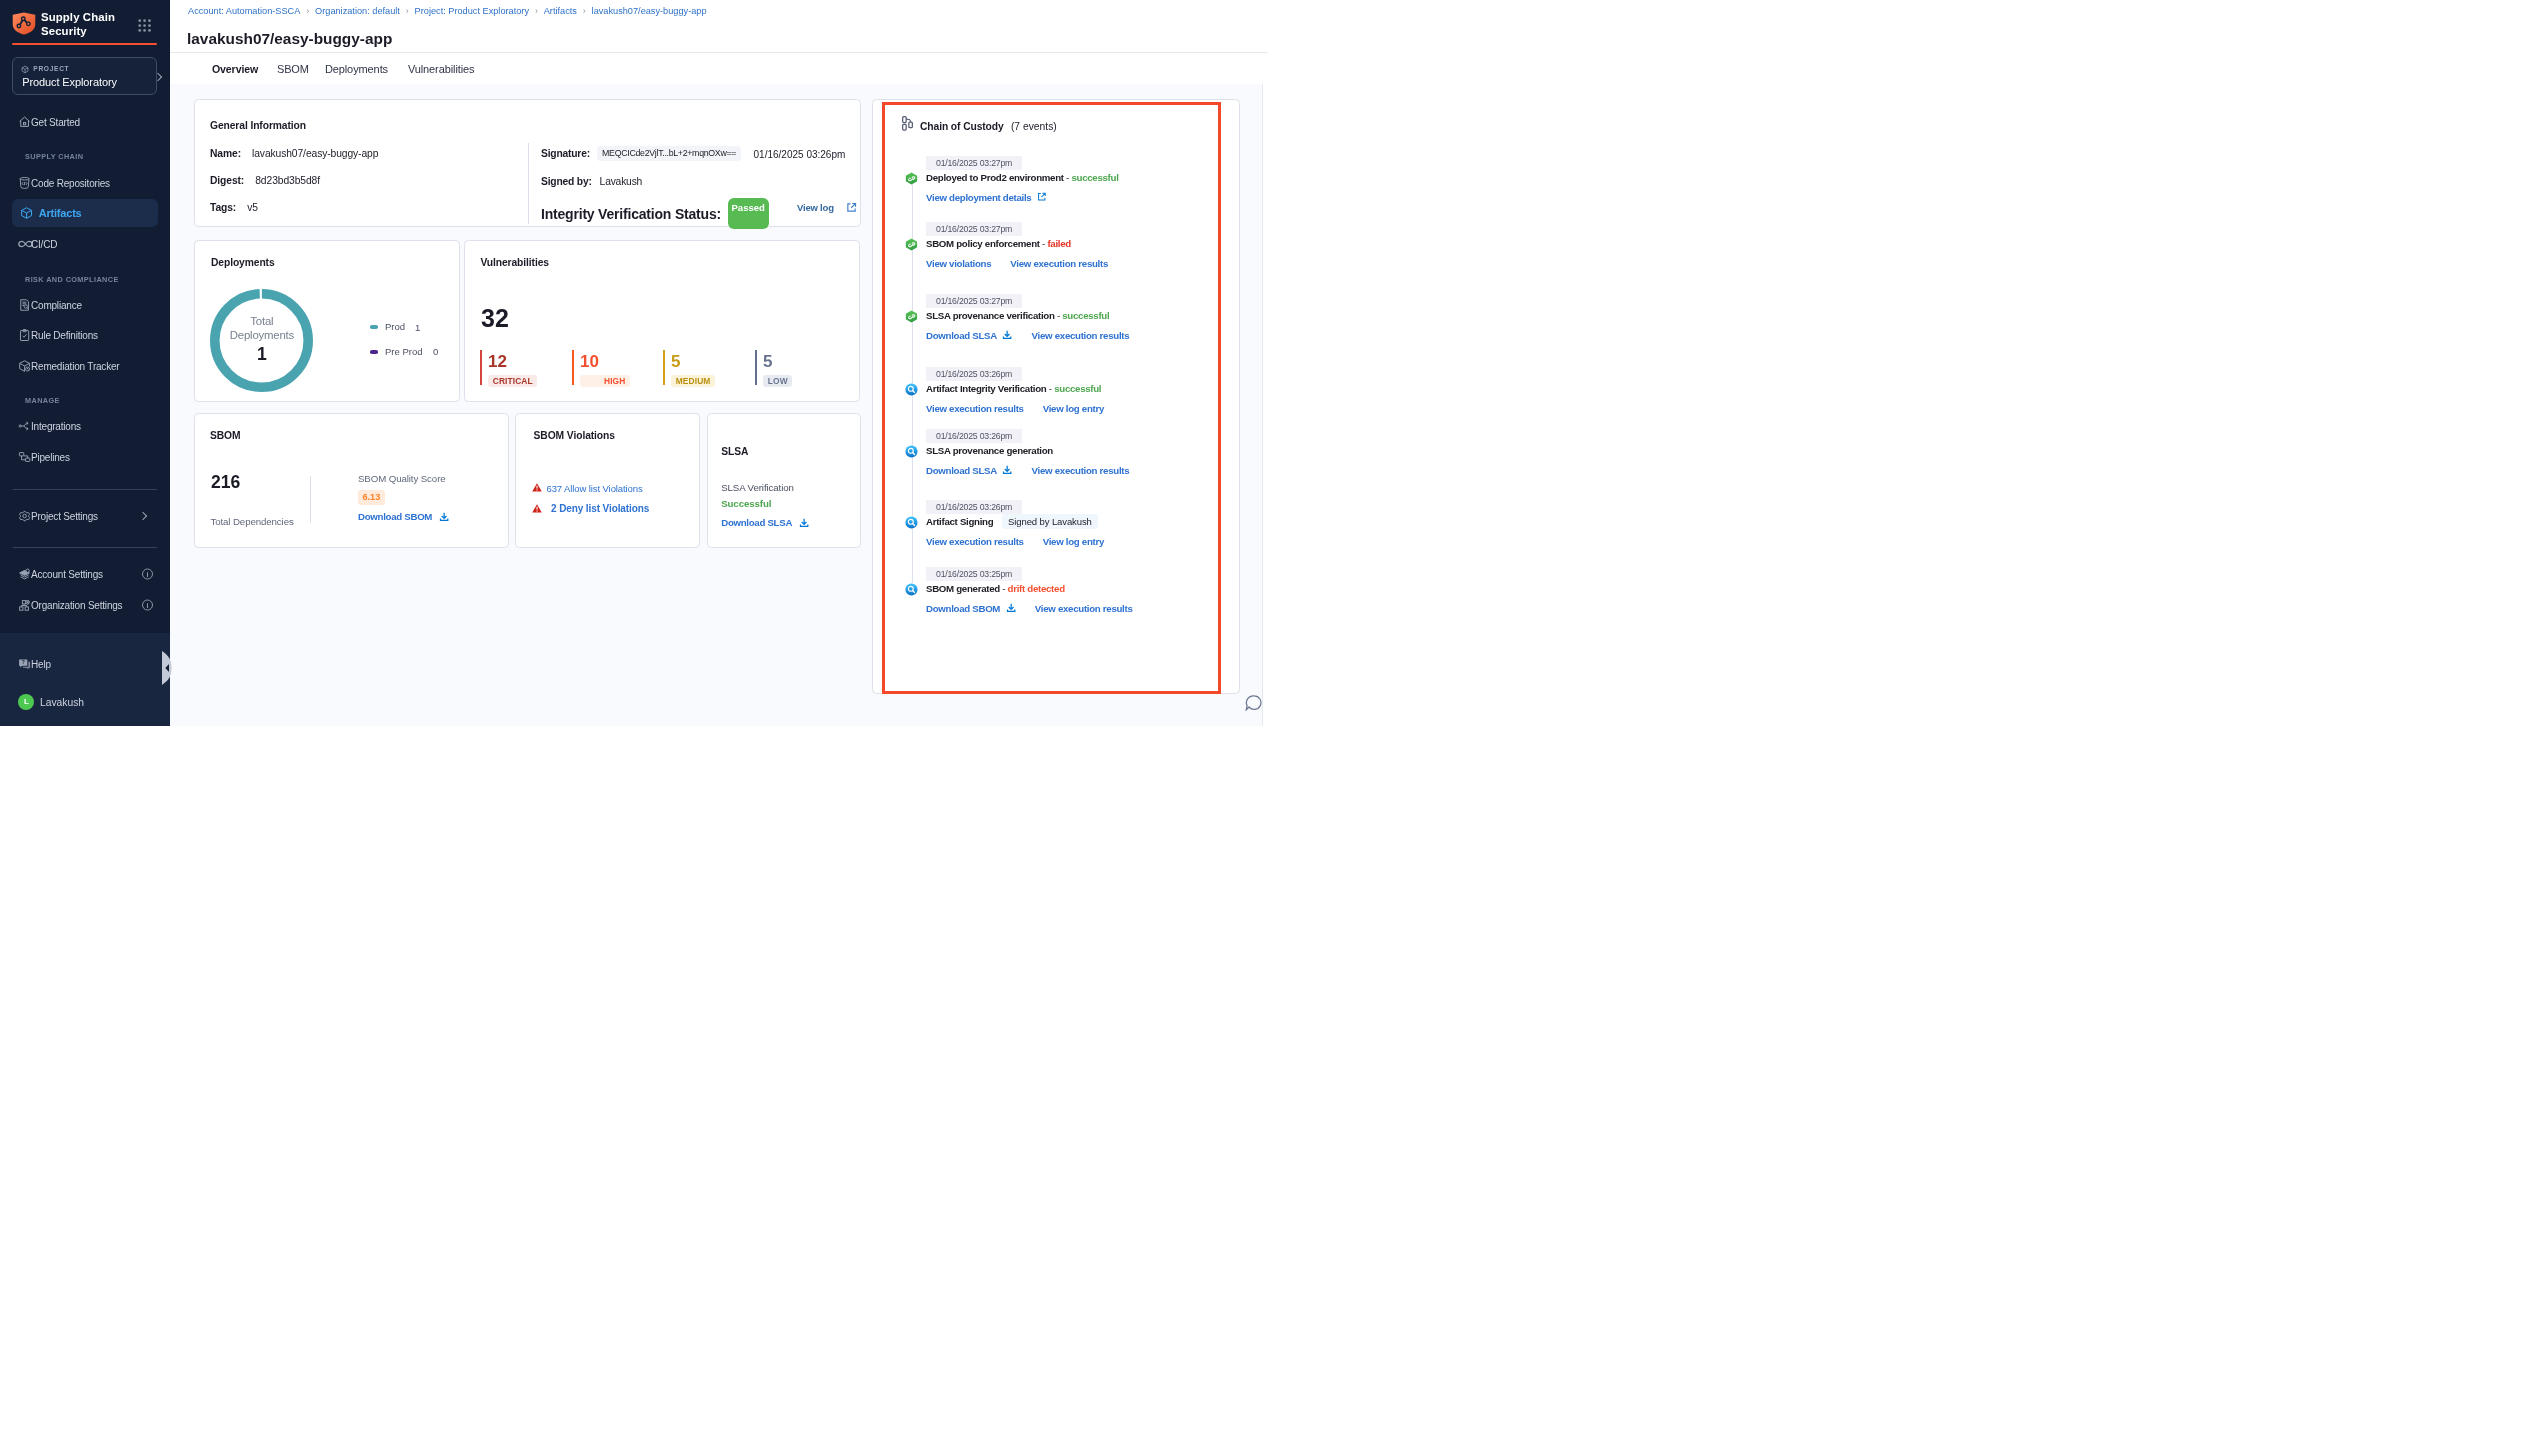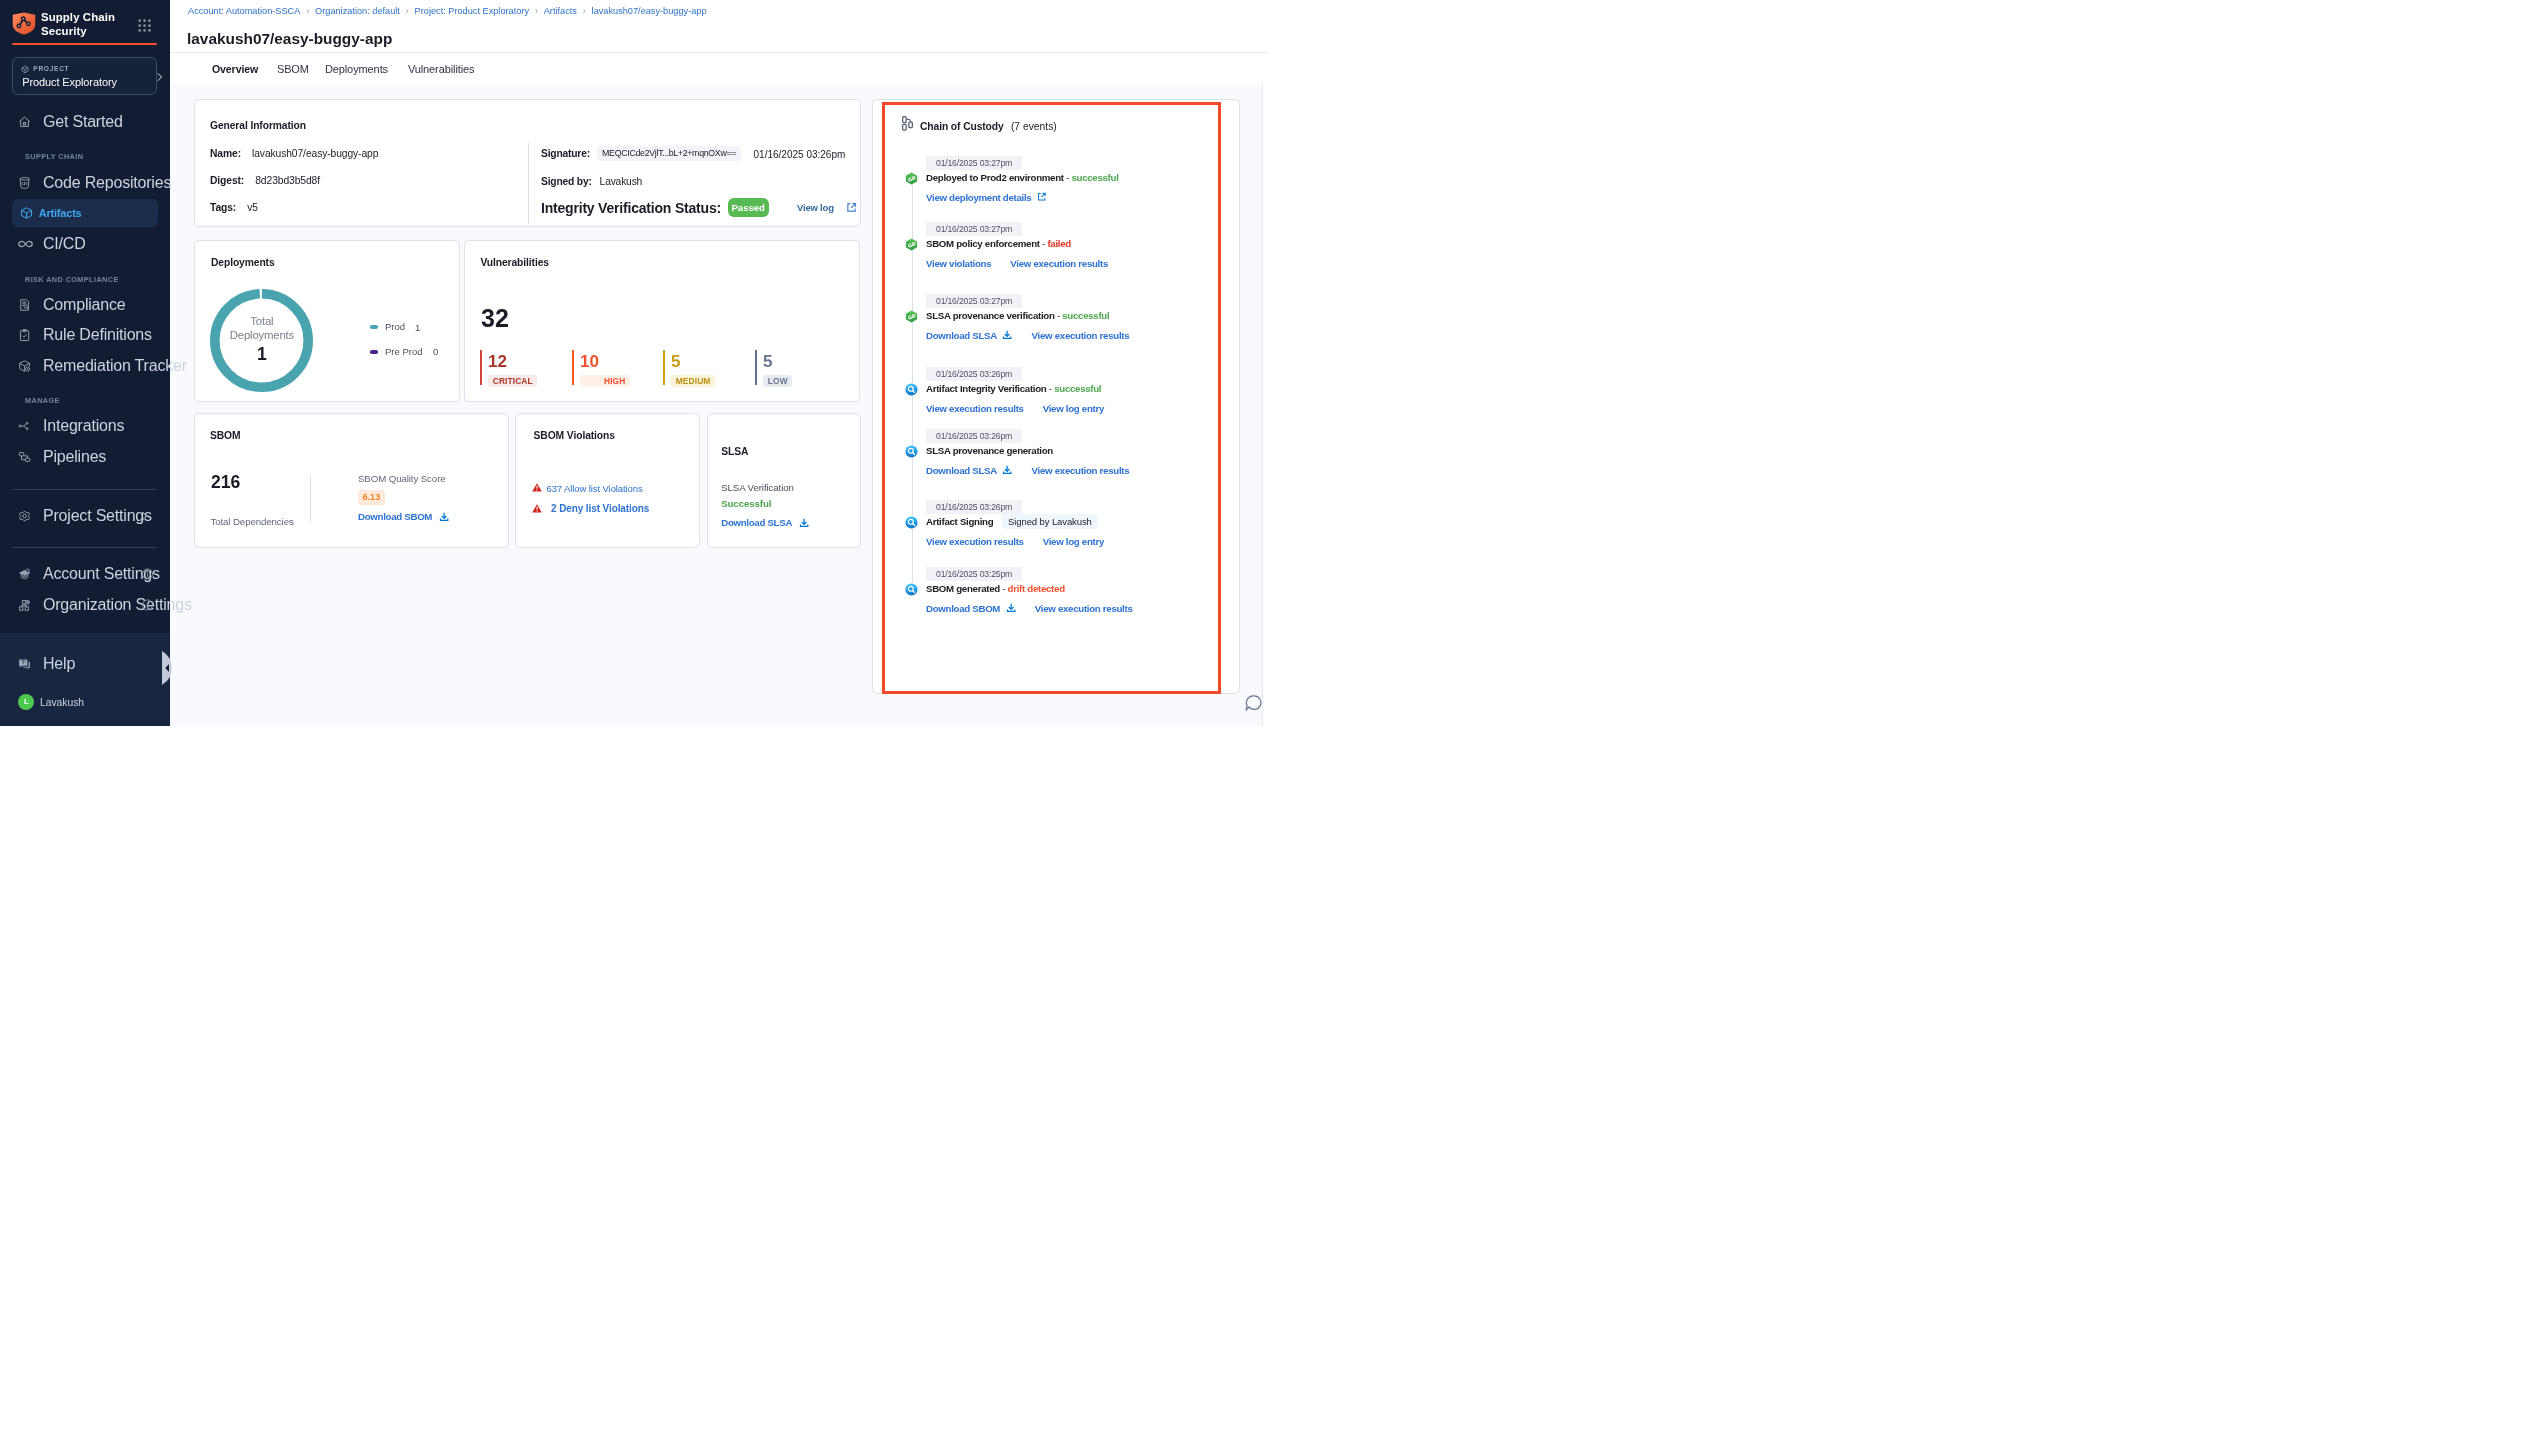--- a/index.html
+++ b/index.html
@@ -10,21 +10,21 @@
 
 .sidebar { position:absolute; left:0; top:0; width:170px; height:726px; background:#121d33; }
 .sb-bottom { position:absolute; left:0; top:633px; width:170px; height:93px; background:#192640; }
 .brand-title { position:absolute; left:41px; top:9.5px; color:#fff; font-size:11.4px; font-weight:700; line-height:14px; letter-spacing:0.1px; }
 .orange-line { position:absolute; left:11.7px; top:43px; width:145px; height:1.8px; background:#f4502f; border-radius:1.5px; }
 .proj-box { position:absolute; left:11.7px; top:57px; width:145px; height:38px; border:0.7px solid #3e4c66; border-radius:5.9px; background:#16223a; }
 .proj-label { position:absolute; left:20.6px; top:6.6px; color:#9aa7bd; font-size:6.6px; font-weight:700; letter-spacing:0.7px; }
 .proj-name { position:absolute; left:9.5px; top:18.4px; color:#fbfcfd; font-size:11px; letter-spacing:-0.1px; }
 .nav-item { position:absolute; left:0; width:170px; height:30px; }
 .nav-item .ico { position:absolute; left:18.4px; top:50%; transform:translateY(-50%); width:13.2px; height:13.2px; }
-.nav-item .txt { position:absolute; left:43px; top:50%; transform:translateY(-50%); color:#cdd3de; font-size:16px; letter-spacing:-0.2px; white-space:nowrap; }
+.nav-item .txt { position:absolute; left:31px; top:50%; transform:translateY(-50%); color:#cdd3de; font-size:10px; letter-spacing:-0.2px; white-space:nowrap; }
 .nav-item.active-bg { left:11.7px; width:146px; background:#1c2d4c; border-radius:5.9px; }
 .nav-item.active-bg .ico { left:8.8px; }
 .nav-item.active-bg .txt { left:27px; color:#3fa7f2; font-weight:700; font-size:11px; }
 .sec-label { position:absolute; left:25px; color:#76839a; font-size:7.3px; font-weight:700; letter-spacing:0.4px; white-space:nowrap; }
 .sb-div { position:absolute; left:12.5px; width:144px; height:0.7px; background:#33415a; }
 .info-circ { position:absolute; left:142px; top:50%; transform:translateY(-50%); width:11px; height:11px; border:1px solid #8b96a9; border-radius:50%; color:#8b96a9; font-size:7.3px; text-align:center; line-height:9.5px; font-weight:700; }
 .chev-r { position:absolute; width:5.9px; height:5.9px; border-right:1.5px solid #9aa5b8; border-top:1.5px solid #9aa5b8; transform:rotate(45deg); }
 
 
 .main { position:absolute; left:170px; top:0; width:1098px; height:726px; background:#fff; }
@@ -79,21 +79,21 @@
       <div class="abs gi-row" style="left:15px;top:146px;"></div>
       <div class="abs" style="left:15px;top:48px;font-size:10.3px;letter-spacing:-0.1px;color:#1c1c28;"><b>Name:</b>&nbsp;&nbsp;&nbsp; lavakush07/easy-buggy-app</div>
       <div class="abs" style="left:15px;top:75px;font-size:10.3px;letter-spacing:-0.1px;color:#1c1c28;"><b>Digest:</b>&nbsp;&nbsp;&nbsp; 8d23bd3b5d8f</div>
       <div class="abs" style="left:15px;top:102px;font-size:10.3px;letter-spacing:-0.1px;color:#1c1c28;"><b>Tags:</b>&nbsp;&nbsp;&nbsp; v5</div>
       <div class="abs" style="left:346px;top:48px;font-size:10.3px;color:#1c1c28;font-weight:700;letter-spacing:-0.2px;">Signature:</div>
       <div class="abs" style="left:402px;top:46px;height:15.4px;background:#f3f3fa;border-radius:3.7px;font-size:8.8px;color:#1c1c28;line-height:15.4px;padding:0 5.1px;letter-spacing:-0.3px;">MEQCICde2VjlT...bL+2+mqnOXw==</div>
       <div class="abs" style="right:14.7px;top:49px;font-size:10px;color:#1c1c28;">01/16/2025 03:26pm</div>
       <div class="abs" style="left:346px;top:76px;font-size:10.3px;color:#1c1c28;letter-spacing:-0.2px;"><b>Signed by:</b>&nbsp;&nbsp; Lavakush</div>
       <div class="abs" style="left:346px;top:98px;display:flex;align-items:center;gap:6.6px;">
           <span style="font-size:14px;letter-spacing:-0.2px;color:#1c1c28;font-weight:700;">Integrity Verification Status:</span>
-          <span style="height:19px;background:#57ba53;border-radius:5.9px;color:#fff;font-size:9.5px;font-weight:700;line-height:19px;padding:0 4px;">Passed</span>
+          <span style="height:31px;background:#57ba53;border-radius:5.9px;color:#fff;font-size:9.5px;font-weight:700;line-height:19px;padding:0 4px;">Passed</span>
         </div>
       <div class="abs" style="left:602px;top:102px;font-size:9.5px;letter-spacing:-0.2px;font-weight:700;color:#35699f;">View log</div>
       <svg class="abs" style="left:651px;top:102px;" width="11" height="11" viewBox="0 0 15 15" fill="none" stroke="#4181c9" stroke-width="1.6">
           <path d="M6 2.5 H2.5 V12.5 H12.5 V9"></path>
           <path d="M8.5 2 H13 V6.5 M13 2 L7 8"></path>
         </svg>
     </div>
 
     <div class="card" style="left:194px;top:240px;width:266px;height:162px;">
       <div class="abs card-title" style="left:16px;top:16px;">Deployments</div>

